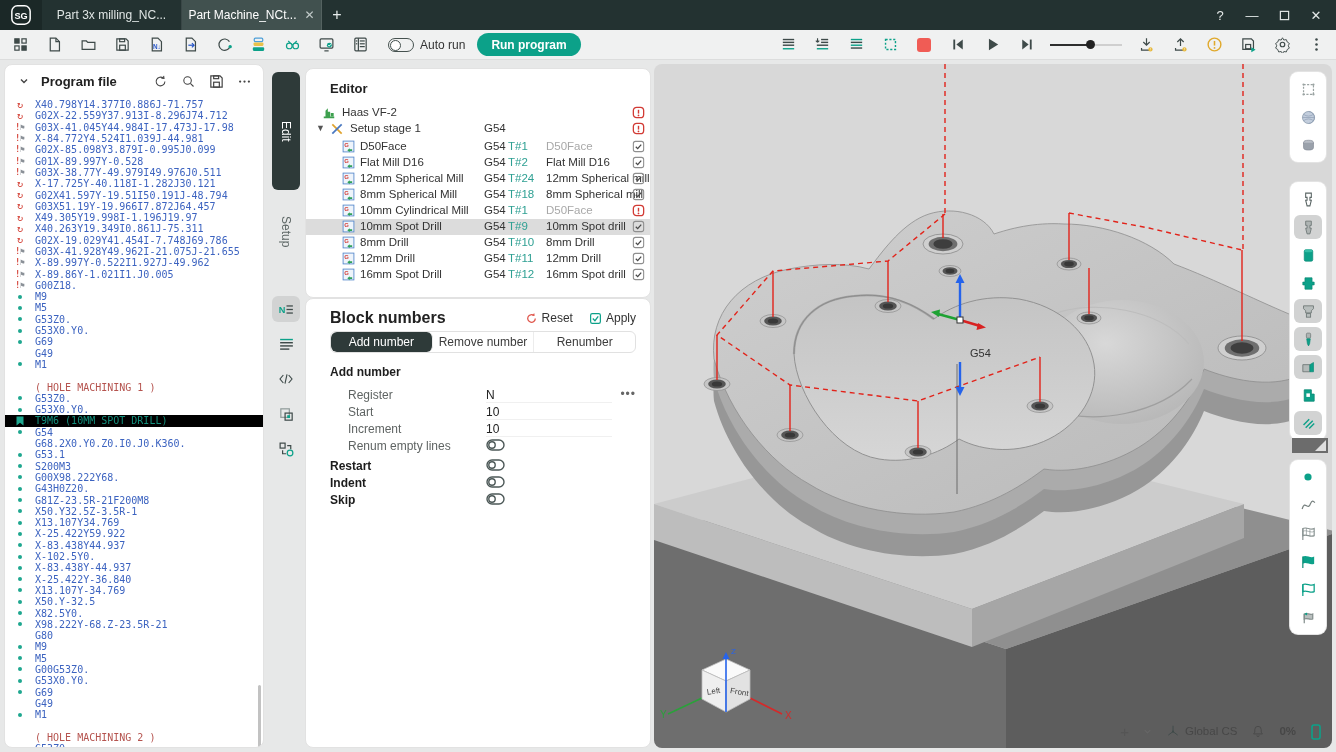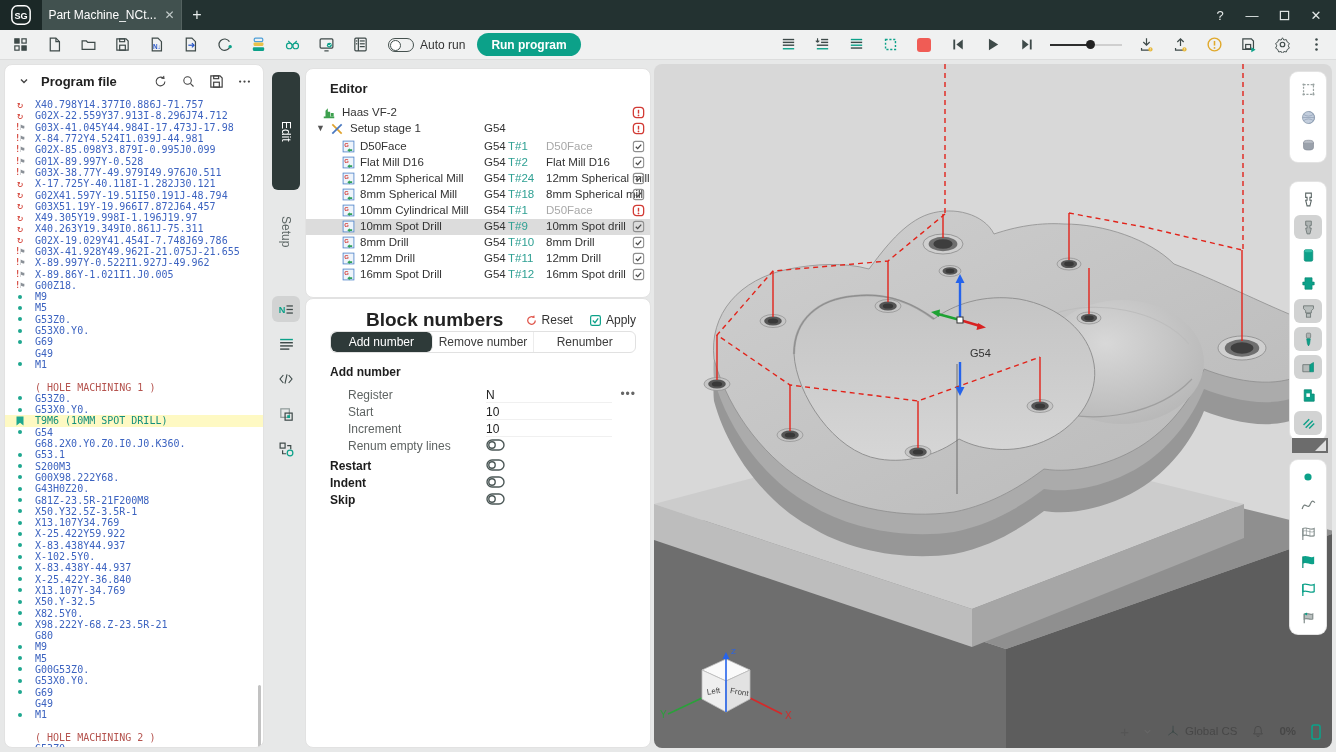--- a/index.html
+++ b/index.html
@@ -36,21 +36,21 @@
   #program-card { left:4px; top:64px; width:260px; height:684px; overflow:hidden; }
   .pf-head { height:32px; display:flex; align-items:center; gap:8px; padding:0 10px; }
   .pf-title { font-size:13px; font-weight:bold; color:#222; }
   .pf-sp { flex:1; }
   .pf-ic { color:#444; width:18px; height:18px; display:flex; align-items:center; justify-content:center; }
   #gcode-list { position:absolute; left:0; top:34px; right:0; bottom:2px; font-family:"DejaVu Sans Mono", monospace; font-size:10px; }
   .gl { height:11.3px; display:flex; align-items:center; white-space:pre; }
   .gl .gut { width:30px; display:flex; justify-content:center; align-items:center; flex:none; }
   .gl .txt { color:#3c63c0; }
   .gl.cm .txt { color:#b5534e; }
-  .gl.sel { background:#fef9c3; }
+  .gl.sel { background:#000000; }
   .gl.sel .txt { color:#138f7c; }
   .gdot { width:4px; height:4px; border-radius:50%; background:#1ea78f; }
   .garc { color:#d23b30; font-size:10px; line-height:10px; }
   .gflag { font-size:8px; color:#d23b30; font-weight:bold; }
   .gflag b { color:#8a9097; font-weight:normal; }
   .scroll-thumb { position:absolute; right:2px; width:3px; border-radius:2px; background:#c2c2c2; }
 
   
   .vtab { position:absolute; left:272px; width:28px; border-radius:6px; display:flex; align-items:center; justify-content:center; writing-mode:vertical-rl; font-size:12px; }
   #tab-edit { top:72px; height:118px; background:#2e3a39; color:#fff; }
@@ -68,21 +68,21 @@
   .twcs { position:absolute; left:178px; top:1px; }
   .ttool { position:absolute; left:202px; top:1px; color:#2fa093; }
   .ttname { position:absolute; left:240px; top:1px; }
   .ttname.dim { color:#a8a8a8; }
   .tstat { position:absolute; left:326px; top:1px; width:14px; height:14px; }
   .chev { position:absolute; top:2px; color:#555; font-size:9px; }
 
   
   #block-card { left:305px; top:298px; width:346px; height:450px; }
   .bn-head { position:absolute; left:24px; right:14px; top:10px; display:flex; align-items:center; }
-  .bn-title { font-size:19px; font-weight:bold; color:#222;margin-left:36px; }
+  .bn-title { font-size:16px; font-weight:bold; color:#222; }
   .bn-act { margin-left:auto; display:flex; gap:16px; font-size:12px; color:#333; }
   .bn-act span { display:flex; align-items:center; gap:4px; }
   .seg { position:absolute; left:24px; right:14px; top:32px; height:22px; border:1px solid #e1e1e1; border-radius:6px; display:flex; overflow:hidden; background:#fff; }
   .seg div { flex:1; display:flex; align-items:center; justify-content:center; font-size:12px; color:#3c3c3c; border-right:1px solid #ececec; }
   .seg div:last-child { border-right:none; }
   .seg div.active { background:#2e3a39; color:#fff; border-radius:6px; }
   .bn-sec { position:absolute; left:24px; top:66px; font-size:12px; font-weight:bold; color:#1e1e1e; }
   .frow { position:absolute; left:24px; right:14px; height:17px; font-size:12px; }
   .frow .lbl { position:absolute; left:18px; top:1px; color:#5f6463; }
   .frow .lbl.bold { left:0; font-weight:bold; color:#1c1c1c; }
@@ -105,20 +105,23 @@
 <body>
 
 <div class="titlebar">
   <div class="logo">
     <svg width="22" height="22" viewBox="0 0 24 24">
         <rect x="2" y="2" width="20" height="20" rx="6" fill="none" stroke="#fff" stroke-width="1.6"></rect>
         <text x="12" y="16" text-anchor="middle" font-size="10" font-weight="bold" fill="#fff" font-family="Liberation Sans, sans-serif">SG</text>
       </svg>
   </div>
   <div id="tabs" style="display: flex;">
+      <div class="tab">
+        <span>Part 3x milling_NC...</span>
+      </div>
       <div class="tab active">
         <span>Part Machine_NCt...</span>
         <span class="close">✕</span>
       </div>
       <div class="tab-plus">+</div>
     </div>
   <div class="win-controls">
     <div class="win-btn">?</div>
     <div class="win-btn">—</div>
     <div class="win-btn">

